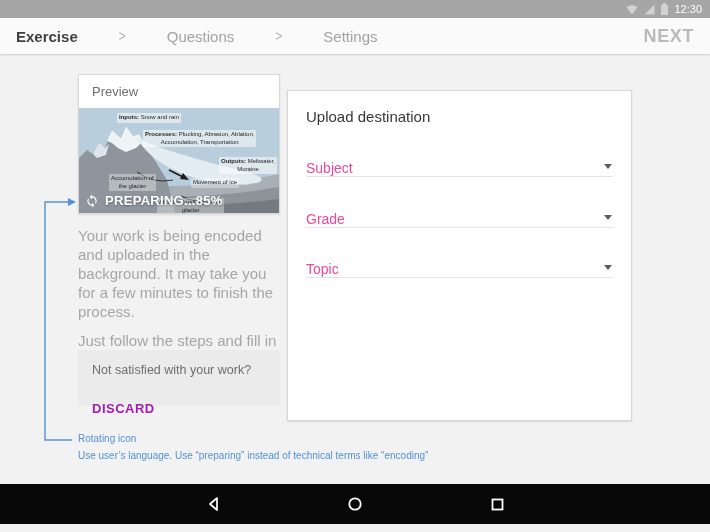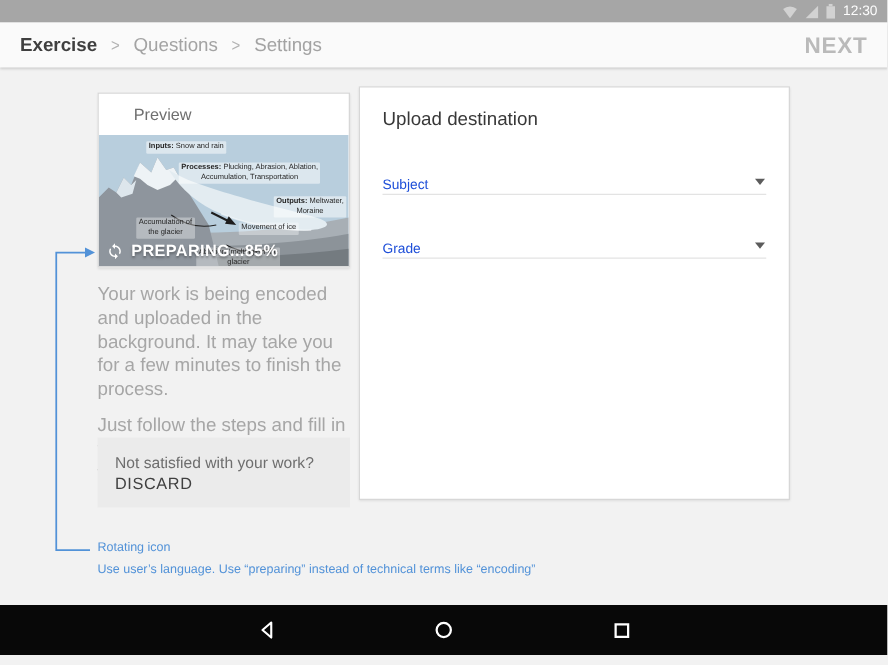--- a/index.html
+++ b/index.html
@@ -5,62 +5,62 @@
   html,body{margin:0;padding:0;}
   body{width:710px;height:532px;background:#f2f2f2;font-family:"Liberation Sans",sans-serif;overflow:hidden;}
   .screen{position:relative;width:710px;height:532px;}
 
   
   .status-bar{height:18px;background:#a6a6a6;display:flex;align-items:center;justify-content:flex-end;padding:0 8px;gap:6px;}
   .status-bar .time{color:#fdfdfd;font-size:11px;line-height:18px;}
   .sb-icon{display:block;}
 
   
-  .app-bar{height:36px;background:#fafafa;display:flex;align-items:center;padding:0 16px;box-shadow:0 1px 2px rgba(0,0,0,.16);position:relative;z-index:5;}
+  .app-bar{height:36px;background:#fafafa;display:flex;align-items:center;padding:0 16px;box-shadow:0 1px 2px rgba(0,0,0,.16);position:relative;z-index:5;gap:30px;}
   .crumb{font-size:15px;color:#a3a3a3;}
   .crumb.current{color:#3f3f3f;font-weight:bold;}
   .sep{font-size:12px;color:#b2b2b2;margin:0 11px;transform:scaleY(1.15);}
   .next{margin-left:auto;font-size:18px;color:#bababa;font-weight:bold;letter-spacing:.6px;cursor:default;}
 
   
   .content{position:relative;height:430px;}
   .connector{position:absolute;left:0;top:0;pointer-events:none;}
 
   .card{background:#fff;border:1px solid #d7d7d7;box-shadow:0 1px 2px rgba(0,0,0,.10);box-sizing:border-box;}
 
   
   .preview-card{position:absolute;left:78px;top:20px;width:202px;}
-  .preview-header{height:33px;line-height:33px;padding-left:28px;font-size:13px;color:#6f6f6f;}
+  .preview-header{height:33px;line-height:33px;padding-left:13px;font-size:13px;color:#6f6f6f;}
   .diagram{position:relative;width:200px;height:105px;overflow:hidden;}
   .diagram svg.scene{position:absolute;left:0;top:0;}
   .dlabel{position:absolute;font-size:6px;line-height:7.5px;color:#272727;background:rgba(255,255,255,.5);padding:1px 2px;border-radius:1px;white-space:nowrap;text-align:center;}
   .dlabel b{font-weight:bold;}
   .lbl-inputs{left:38px;top:5px;}
   .lbl-processes{left:64px;top:22px;}
   .lbl-outputs{left:140px;top:49px;}
   .lbl-accumulation{left:30px;top:66px;background:rgba(255,255,255,.35);}
   .lbl-movement{left:112px;top:70px;background:rgba(255,255,255,.35);}
   .lbl-ablation{left:78px;top:90px;background:rgba(255,255,255,.35);}
   .progress{position:absolute;left:6px;bottom:5px;display:flex;align-items:center;gap:6px;color:#fff;font-weight:bold;font-size:13px;letter-spacing:.3px;text-shadow:0 1px 2px rgba(0,0,0,.35);}
   .progress svg{display:block;}
 
   
   .desc{position:absolute;left:78px;top:172px;width:208px;font-size:15px;line-height:19px;color:#a6a6a6;}
   .desc p{margin:0 0 10px 0;}
 
   
   .discard-box{position:absolute;left:78px;top:296px;width:202px;height:56px;background:#ebebeb;padding:13px 0 0 14px;box-sizing:border-box;}
   .discard-q{font-size:12.5px;color:#6e6e6e;}
-  .discard-btn{display:inline-block;margin-top:2px;font-size:13px;font-weight:normal;letter-spacing:.5px;color:#404040;cursor:pointer;}
-
-  
-  .upload-card{position:absolute;left:287px;top:15px;width:345px;height:331px;}
+  .discard-btn{display:inline-block;margin-top:24px;font-size:13px;font-weight:bold;letter-spacing:.5px;color:#a21caf;cursor:pointer;}
+
+  
+  .upload-card{position:absolute;left:287px;top:36px;width:345px;height:331px;}
   .upload-title{position:absolute;left:18px;top:17px;font-size:15px;color:#383838;}
   .field-row{position:absolute;left:18px;right:18px;height:17px;border-bottom:1px solid #e3e3e3;cursor:pointer;}
-  .field-row .flabel{font-size:11px;color:#1d4ed8;line-height:13px;display:inline-block;}
+  .field-row .flabel{font-size:14px;color:#ec4899;line-height:13px;display:inline-block;}
   .field-row .caret{position:absolute;right:1px;top:5px;width:0;height:0;border-left:4.5px solid transparent;border-right:4.5px solid transparent;border-top:5px solid #5c5c5c;}
   .row-0{top:68px;} .row-1{top:119px;} .row-2{top:169px;} .row-3{top:218px;}
 
   
   .annotations{position:absolute;left:78px;top:377px;font-size:10px;line-height:16.5px;color:#5292d8;}
 
   
   .nav-bar{height:40px;background:#080808;display:flex;align-items:center;justify-content:center;gap:126px;}
   .nav-btn{width:16px;height:16px;display:flex;align-items:center;justify-content:center;cursor:pointer;}
 </style>
@@ -157,20 +157,24 @@
     <div class="card upload-card">
       <div class="upload-title">Upload destination</div>
       <div class="field-row row-0">
         <span class="flabel">Subject</span>
         <span class="caret"></span>
       </div>
       <div class="field-row row-1">
         <span class="flabel">Grade</span>
         <span class="caret"></span>
       </div>
+      <div class="field-row row-2">
+        <span class="flabel">Topic</span>
+        <span class="caret"></span>
+      </div>
     </div>
 
     <div class="annotations">
       <div>Rotating icon</div>
       <div>Use user’s language. Use “preparing” instead of technical terms like “encoding”</div>
     </div>
 
   </div>
 
   <div class="nav-bar">

